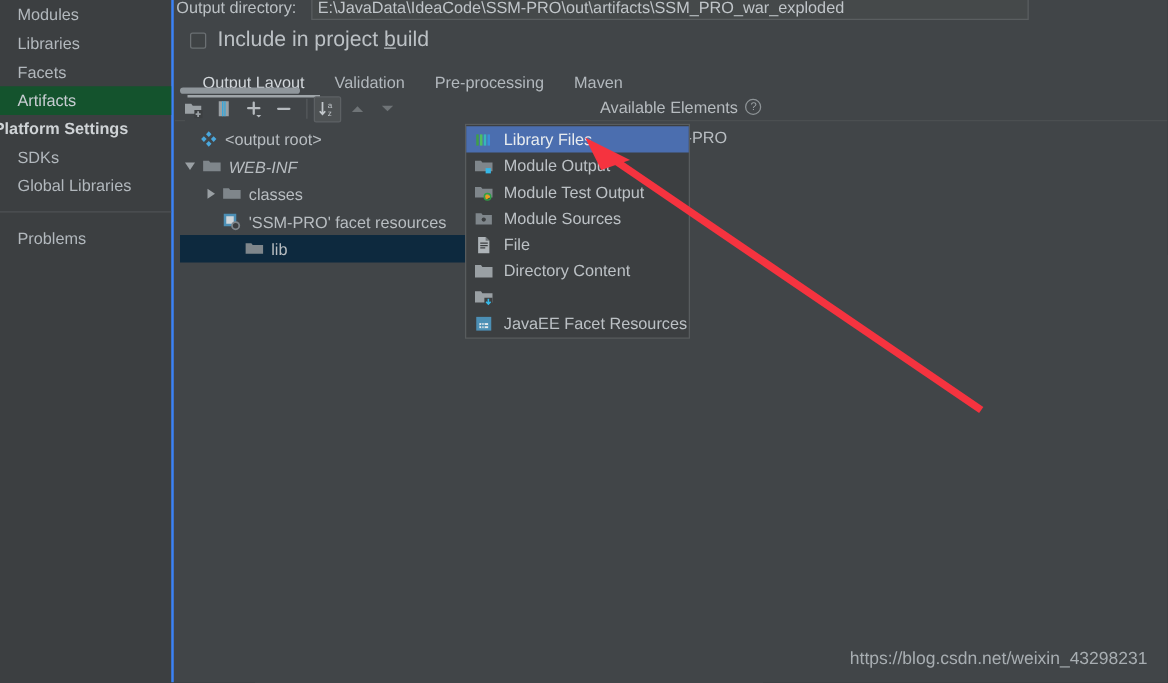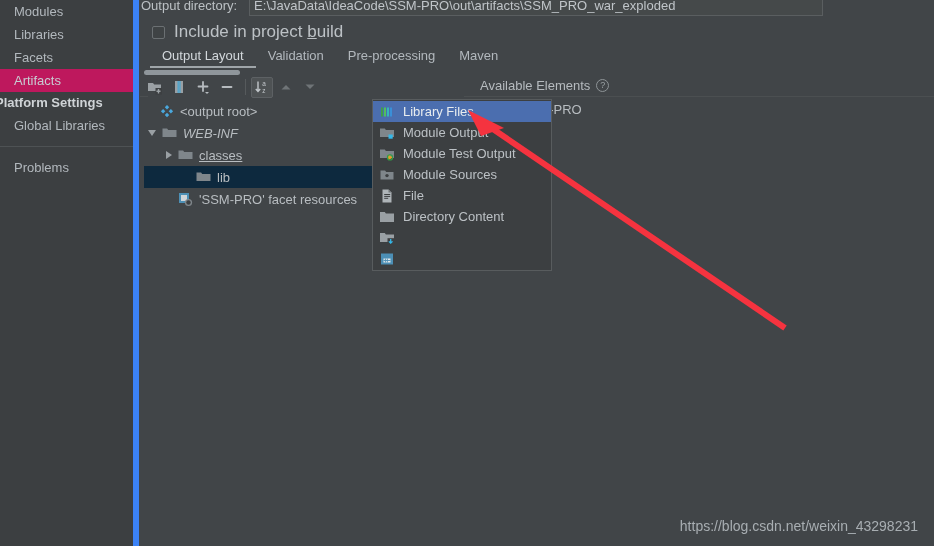--- a/index.html
+++ b/index.html
@@ -7,29 +7,29 @@
     width: 934px; height: 546px;
     background: #3c3f41;
     font-family: "Liberation Sans", sans-serif;
     overflow: hidden;
   }
   #root { position: relative; width: 934px; height: 546px; background: #414548; }
 
   
   #sidebar {
     position: absolute; left: 0; top: 0; width: 139px; height: 546px;
-    background: #3c3f41; border-right: 6px solid #3b82f6;
+    background: #3c3f41; border-right: 2px solid #3b82f6;
   }
   .side-item {
     height: 23px; line-height: 23px;
     padding-left: 14px;
     font-size: 13px; color: #b2b8bd;
     white-space: nowrap; overflow: hidden;
   }
-  .side-item.selected { background: #be185d; color: #c8cdd2; }
+  .side-item.selected { background: #14532d; color: #c8cdd2; }
   .side-header {
     height: 22px; line-height: 22px;
     padding-left: 0px; margin-left: -5px;
     font-size: 13px; font-weight: bold; color: #cfd3d6;
     white-space: nowrap; overflow: hidden;
   }
   .side-sep { height: 1px; background: #4e5254; margin: 9px 0 9px 0; }
 
   
   #main { position: absolute; left: 140px; top: 0; right: 0; bottom: 0; background: #414548; }
@@ -52,21 +52,21 @@
     display: flex; align-items: center;
   }
   .chk {
     width: 13px; height: 13px;
     border: 1px solid #6b7073; background: #3f4345; border-radius: 2px;
   }
   #include-label { margin-left: 9px; font-size: 17px; color: #bcc1c5; white-space: nowrap; }
   #include-label u { text-decoration: underline; }
 
   #tabs {
-    position: absolute; left: 10px; top: 46px; height: 24px;
+    position: absolute; left: 10px; top: 56px; height: 24px;
     display: flex; align-items: flex-start;
   }
   .tab {
     font-size: 13px; color: #b2b8bd;
     padding: 0 12px; height: 22px; line-height: 20px;
     white-space: nowrap;
   }
   .tab.active { color: #d3d8dc; border-bottom: 2px solid #9fa5a9; }
 
   #hscroll {
@@ -166,20 +166,23 @@
       <span>Libraries</span>
     </div>
     <div class="side-item">
       <span>Facets</span>
     </div>
     <div class="side-item selected">
       <span>Artifacts</span>
     </div>
     <div class="side-header">Platform Settings</div>
     <div class="side-item">
+      <span>SDKs</span>
+    </div>
+    <div class="side-item">
       <span>Global Libraries</span>
     </div>
     <div class="side-sep"></div>
     <div class="side-item">
       <span>Problems</span>
     </div>
   </div>
 
   <div id="main">
 
@@ -286,53 +289,53 @@
       <div class="tree-row" style="padding-left:4px;font-style:italic;">
         <span class="tri-down"></span>
         <span style="margin-right:6px;">
           <svg width="15" height="14" viewBox="0 0 15 14">
             <path d="M0.5 2.5h4.6l1.1 1.5H14.5V11H0.5z" fill="#7f868b"></path>
           </svg>
         </span>
         <span>WEB-INF</span>
       </div>
 
-      <div class="tree-row" style="padding-left:22px;text-decoration:underline;">
+      <div class="tree-row" style="padding-left:22px;">
         <span class="tri-right"></span>
         <span style="margin-right:6px;">
           <svg width="15" height="14" viewBox="0 0 15 14">
             <path d="M0.5 2.5h4.6l1.1 1.5H14.5V11H0.5z" fill="#7f868b"></path>
           </svg>
         </span>
         <span>classes</span>
-      </div>
-
-      <div class="tree-row selected" style="padding-left:40px;width:345px;">
-        <span class="tri-blank"></span>
-        <span style="margin-right:6px;">
-          <svg width="15" height="14" viewBox="0 0 15 14">
-            <path d="M0.5 2.5h4.6l1.1 1.5H14.5V11H0.5z" fill="#7f868b"></path>
-          </svg>
-        </span>
-        <span>lib</span>
       </div>
 
       <div class="tree-row" style="padding-left:22px;">
         <span class="tri-blank"></span>
         <span style="margin-right:6px;">
           <svg width="15" height="15" viewBox="0 0 15 15">
             <rect x="1" y="1" width="10" height="10" fill="#4c8fb5"></rect>
             <rect x="3" y="3" width="6" height="6" fill="#cfd5d9"></rect>
             <circle cx="10.5" cy="10.5" r="3.6" fill="#7f868b"></circle>
             <circle cx="10.5" cy="10.5" r="2.2" fill="#3c3f41"></circle>
           </svg>
         </span>
         <span>'SSM-PRO' facet resources</span>
       </div>
 
+      <div class="tree-row selected" style="padding-left:40px;width:345px;">
+        <span class="tri-blank"></span>
+        <span style="margin-right:6px;">
+          <svg width="15" height="14" viewBox="0 0 15 14">
+            <path d="M0.5 2.5h4.6l1.1 1.5H14.5V11H0.5z" fill="#7f868b"></path>
+          </svg>
+        </span>
+        <span>lib</span>
+      </div>
+
     </div>
 
     <div id="popup">
 
       <div class="menu-item sel">
         <span class="mi-icon">
           <svg width="16" height="16" viewBox="0 0 16 16">
             <rect x="2" y="3.5" width="2" height="9" fill="#3f9f4a"></rect>
             <rect x="5" y="3.5" width="2" height="9" fill="#4fbf60"></rect>
             <rect x="8" y="3.5" width="2" height="9" fill="#35b8b8"></rect>
@@ -405,20 +408,21 @@
       </div>
 
       <div class="menu-item">
         <span class="mi-icon">
           <svg width="16" height="16" viewBox="0 0 16 16">
             <rect x="2" y="2.5" width="12" height="11" fill="#4c8fb5"></rect>
             <rect x="4.5" y="7.5" width="7" height="4" fill="#e4e9ec"></rect>
             <path d="M6.4 7.5v4M8.3 7.5v4M4.5 9.5h7" stroke="#4c8fb5" stroke-width="0.9"></path>
           </svg>
         </span>
+        <span class="mi-label">JavaEE Facet Resources</span>
       </div>
 
     </div>
 
   </div>
 
   <svg id="arrow" viewBox="0 0 934 546">
     <line x1="785" y1="328" x2="487" y2="125" stroke="#f5333f" stroke-width="6" stroke-linecap="butt"></line>
     <path d="M468 110 L504 128 L481 136 Z" fill="#f5333f"></path>
   </svg>

